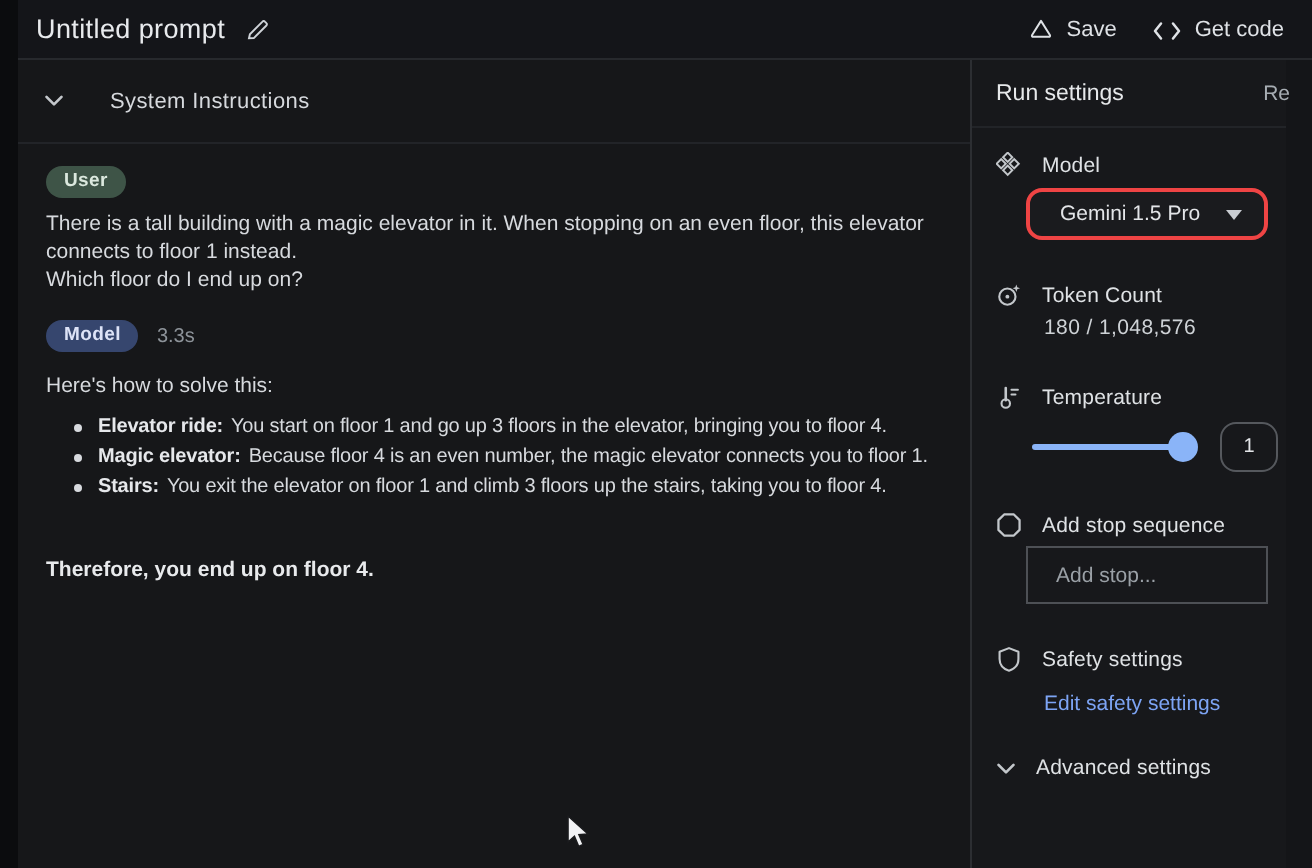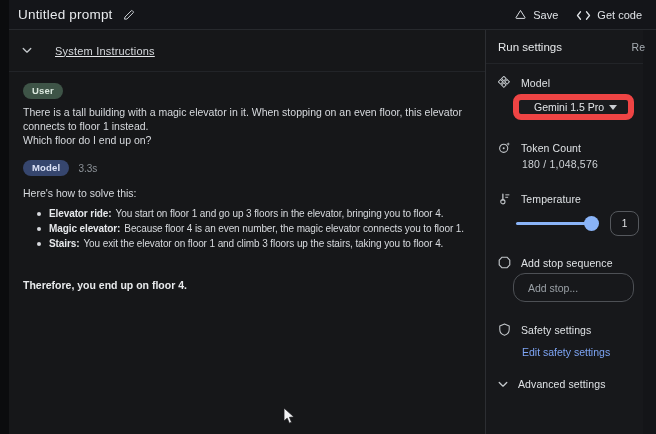--- a/index.html
+++ b/index.html
@@ -21,21 +21,21 @@
   .title { font-size:13.5px; color:#e8eaed; margin-left:9px; letter-spacing:.2px; }
   .pencil { margin-left:10px; display:inline-flex; }
   .topbar-actions { margin-left:auto; display:flex; align-items:center; gap:18px; margin-right:14px; }
   .tb-btn { display:flex; align-items:flex-end; gap:6px; font-size:11px; color:#dfe2e6; cursor:pointer; }
   .icon { display:inline-flex; align-items:center; justify-content:center; }
 
   
   .left-panel { position:absolute; left:9px; top:30px; width:476px; height:404px; background:#161719; }
   .si-header {
     height:42px; border-bottom:1px solid #222428;
-    display:flex; align-items:center; padding-left:13px; gap:23px;text-decoration:underline;
+    display:flex; align-items:center; padding-left:13px; gap:23px;
   }
   .si-label { font-size:11px; color:#d6d9dd; font-weight:500; letter-spacing:.2px; }
   .chat { padding:8px 18px 0 14px; }
   .badge {
     display:inline-block; font-size:9.5px; font-weight:bold;
     padding:2px 9px 3px; border-radius:9px; letter-spacing:.2px;
   }
   .badge-user { background:#3e5447; color:#dbe8de; }
   .badge-model { background:#36466e; color:#dde3f7; }
   .model-row { margin-top:13px; display:flex; align-items:center; gap:9px; }
@@ -57,39 +57,39 @@
     height:34px; border-bottom:1px solid #222428;
     display:flex; align-items:center; padding:0 0 0 12px;
   }
   .rs-title { font-size:11.5px; font-weight:500; color:#e6e8ea; }
   .rs-reset { margin-left:auto; font-size:10.5px; color:#a7adb3; margin-right:-2px; cursor:pointer; }
   .section-label-row { position:absolute; display:flex; align-items:center; gap:10px; left:12px; }
   .section-label { font-size:10.5px; font-weight:500; color:#dfe2e5; letter-spacing:.1px; }
 
   .dropdown {
     position:absolute; left:27px; top:64px; width:121px; height:26px;
-    border:6px solid #ef4444; border-radius:8px; background:#1a1b1e;
+    border:2px solid #ef4444; border-radius:8px; background:#1a1b1e;
     display:flex; align-items:center; cursor:pointer;
   }
   .dropdown-text { font-size:10.5px; color:#e3e5e8; margin-left:15px; font-weight:500; }
   .caret { margin-left:auto; margin-right:11px; width:0; height:0; border-left:4px solid transparent; border-right:4px solid transparent; border-top:5px solid #c9cdd2; }
 
   .token-value { position:absolute; left:36px; top:128px; font-size:10.5px; color:#ced2d6; letter-spacing:.2px; }
 
   .slider { position:absolute; left:30px; top:192px; width:76px; height:3px; border-radius:2px; background:#8ab4f8; cursor:pointer; }
   .slider-thumb { position:absolute; right:-7px; top:-6px; width:15px; height:15px; border-radius:50%; background:#8ab4f8; }
   .temp-box {
     position:absolute; left:124px; top:181px; width:29px; height:25px;
     border:1px solid #55585d; border-radius:8px;
     display:flex; align-items:center; justify-content:center;
     font-size:10px; color:#e3e5e8;
   }
   .stop-input {
     position:absolute; left:27px; top:243px; width:121px; height:29px;
-    border:1px solid #4d5055; border-radius:12px; background:transparent;
+    border:1px solid #4d5055; border-radius:0; background:transparent;
     color:#e3e5e8; font-size:10.5px; padding-left:14px; outline:none;
     font-family:"Liberation Sans", sans-serif;
   }
   .stop-input::placeholder { color:#9aa0a6; }
   .safety-link { position:absolute; left:36px; top:316px; font-size:10.5px; font-weight:500; color:#7da4f4; cursor:pointer; }
 
   
   .cursor { position:absolute; left:283px; top:407px; pointer-events:none; }
 </style>
 </head>

